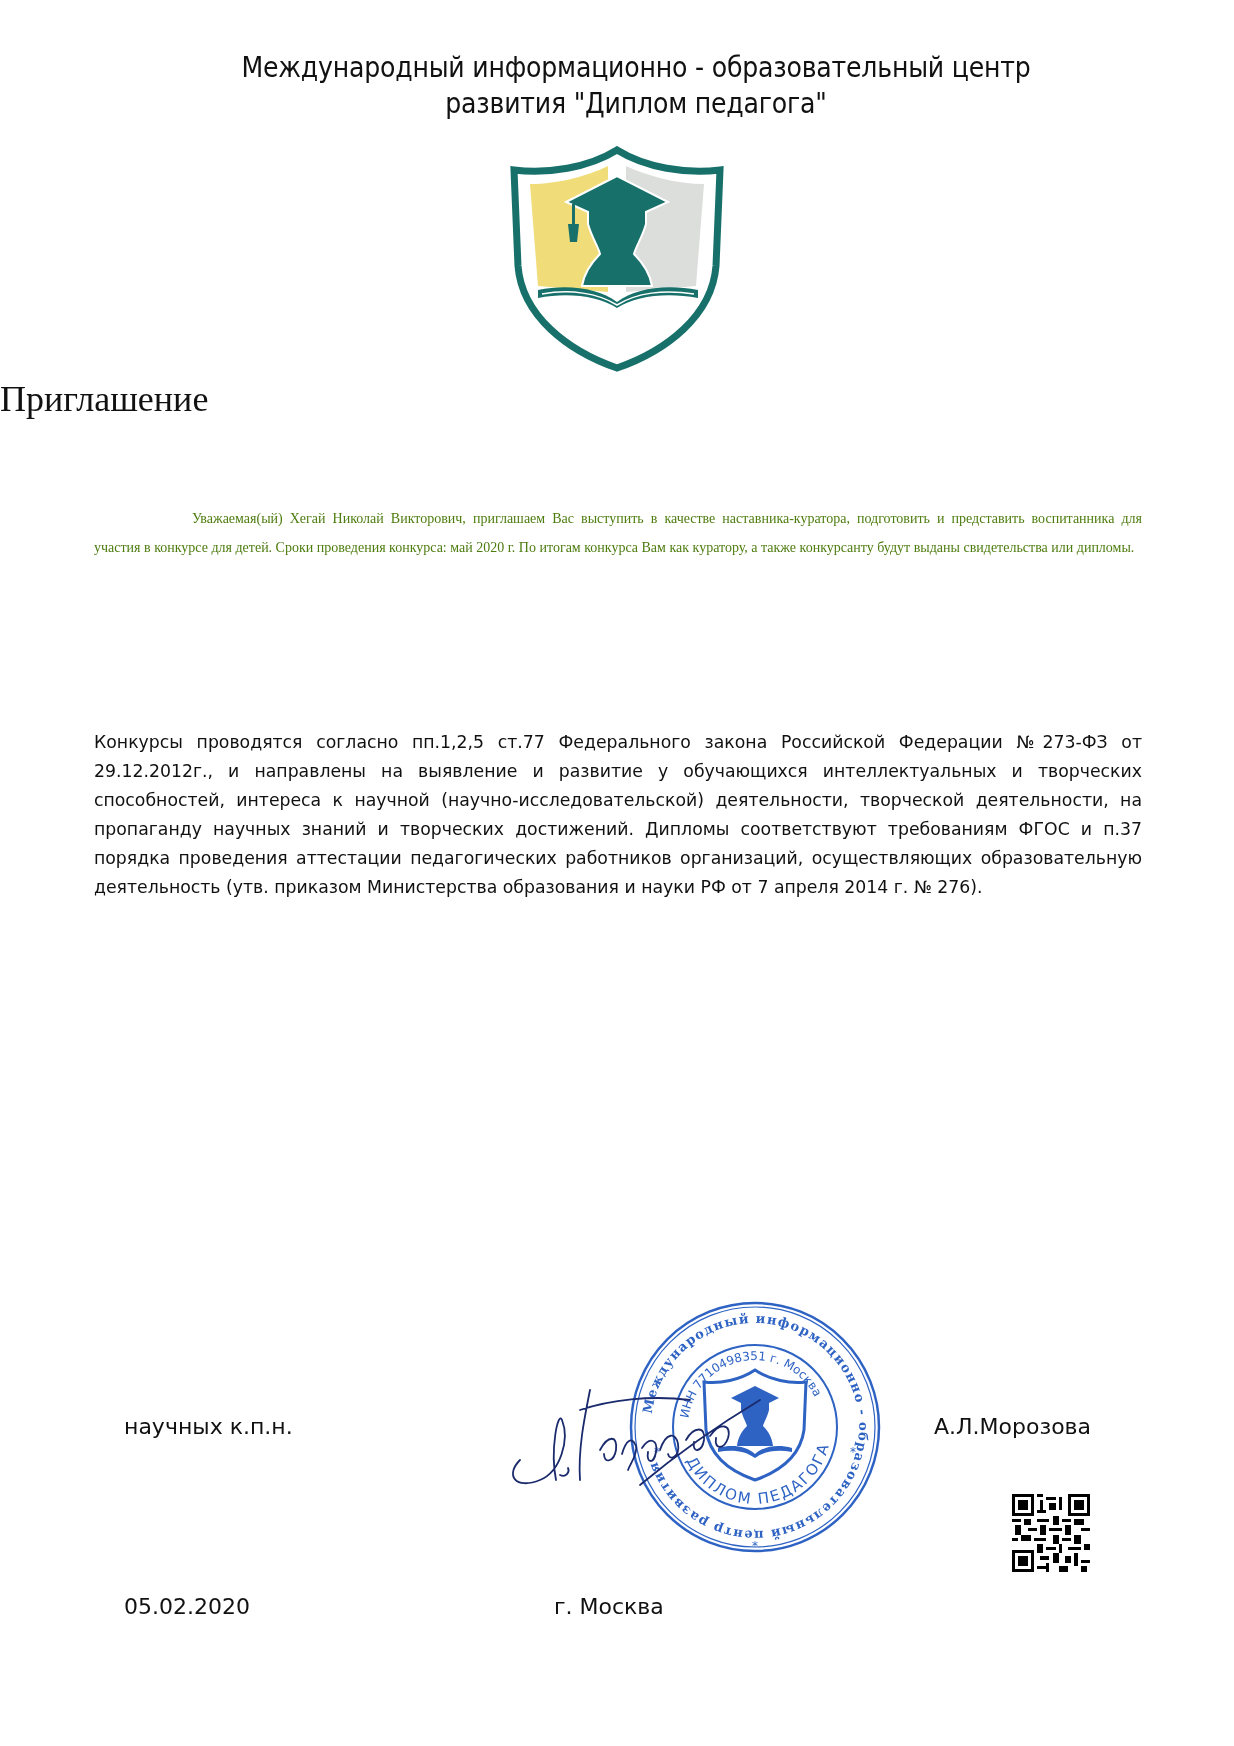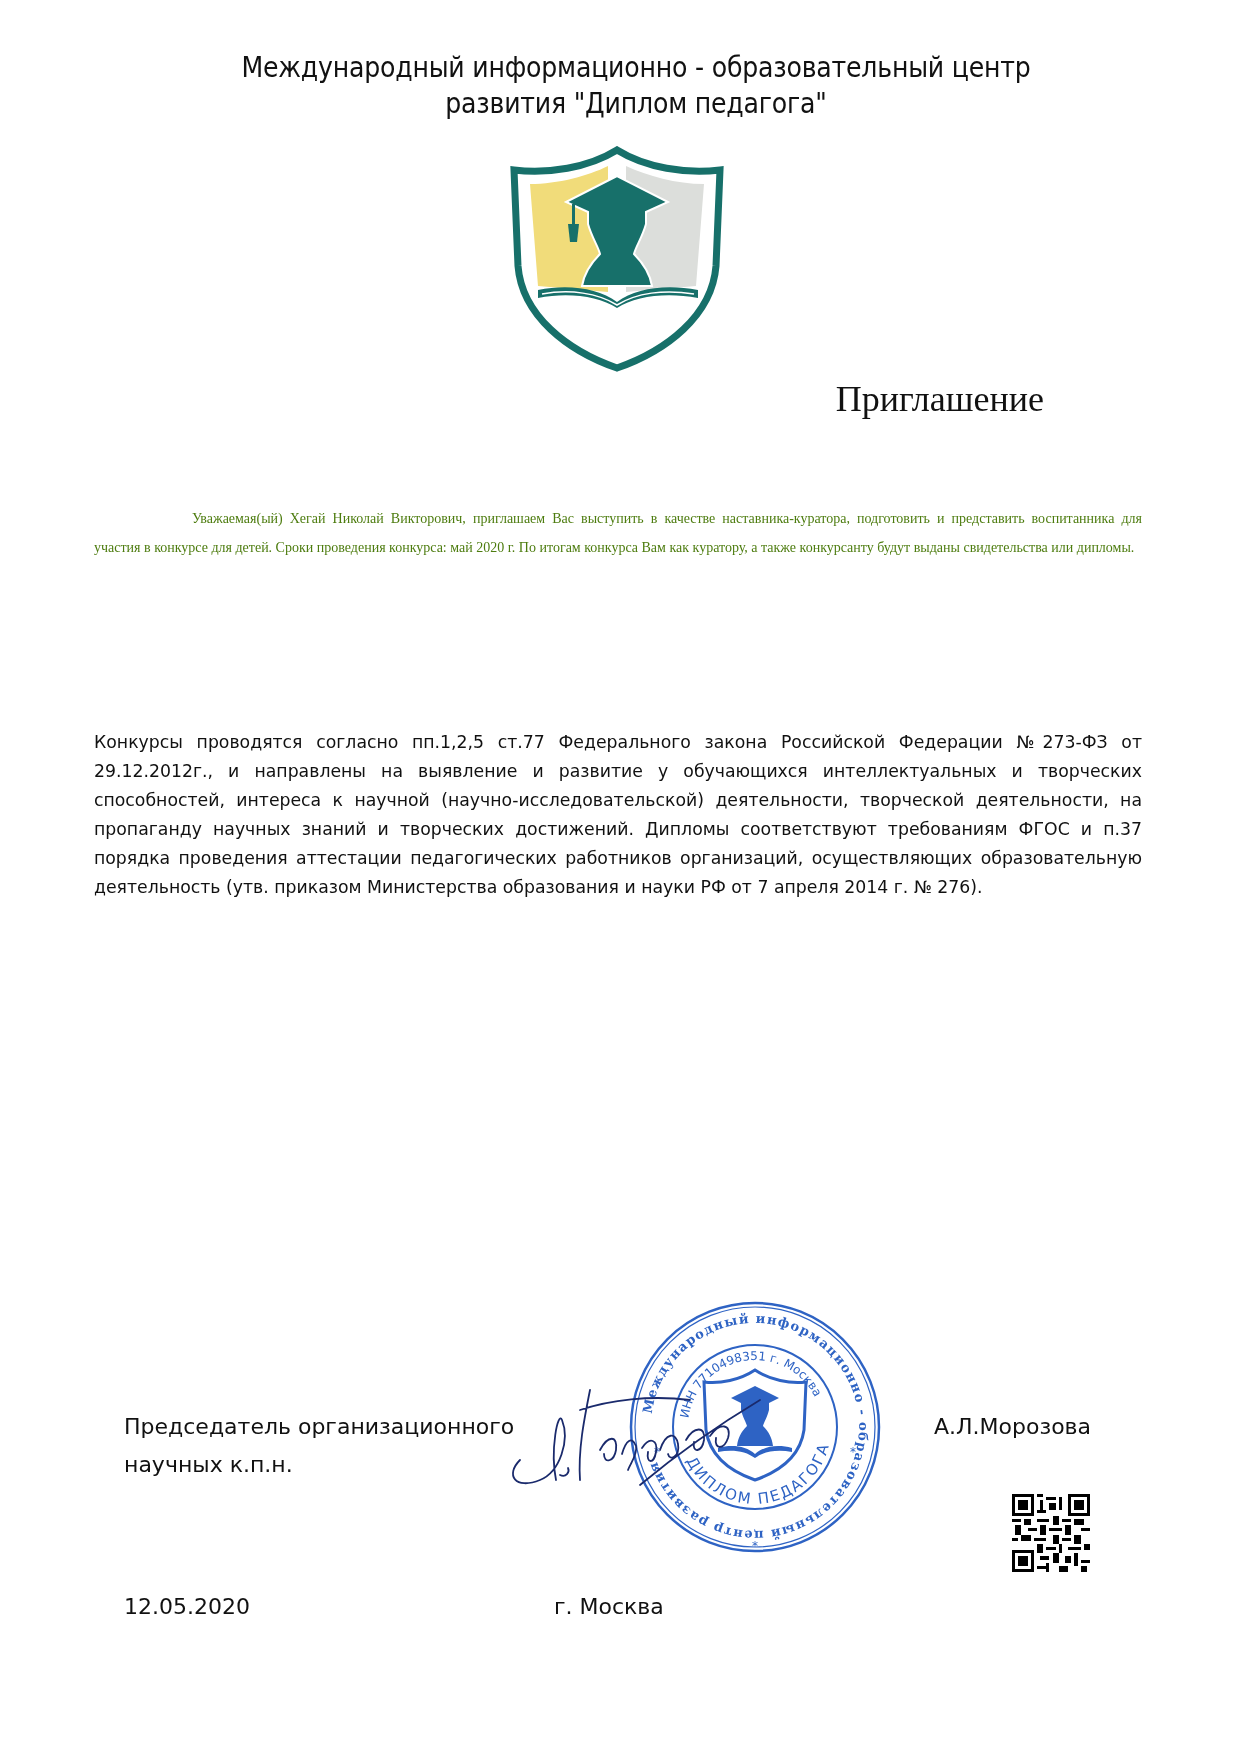--- a/index.html
+++ b/index.html
@@ -10,21 +10,21 @@
     text-align: center; font-size: 28px; line-height: 36px; color: #111;
     font-family: "DejaVu Sans", sans-serif; font-stretch: condensed;
     letter-spacing: -0.2px;
     padding-left: 19px;
   }
   .org-header div { white-space: nowrap; }
 
   .logo { position: absolute; left: 508px; top: 146px; width: 218px; height: 226px; }
 
   .title {
-    position: absolute; left: 0; top: 378px; width: 1044px; text-align: right;
+    position: absolute; left: 0; top: 378px; width: 1044px; text-align: left;
     font-family: "Liberation Serif", serif; font-size: 36px; color: #111;
   }
 
   .invite {
     position: absolute; left: 94px; top: 504px; width: 1048px;
     font-family: "Liberation Serif", serif; font-size: 14px; line-height: 29px;
     text-align: justify; color: #4d7c0f;
   }
   .invite .indent { display: inline-block; width: 98px; }
 
@@ -126,21 +126,20 @@
 <svg class="signature" viewBox="0 0 290 110">
   <path d="M20 80 C 5 95, 15 110, 40 100 C 60 92, 70 60, 62 40 C 58 30, 50 70, 56 100 M 60 95 C 66 98, 70 92, 68 88
            M 90 10 C 84 40, 78 70, 80 100 M 80 30 C 110 20, 150 15, 190 20
            M 100 70 C 108 55, 118 55, 116 70 C 114 82, 104 84, 104 74 M 122 74 C 126 60, 132 56, 136 66 C 138 74, 130 84, 128 90
            M 142 68 C 150 56, 158 60, 156 72 C 154 84, 146 84, 148 72 M 160 70 C 166 52, 176 52, 178 64 C 180 76, 170 82, 168 74
            M 186 60 C 194 46, 206 46, 204 60 C 202 72, 192 74, 194 62 M 210 56 C 220 42, 232 44, 228 58 C 224 70, 214 70, 216 58
            M 140 105 C 170 80, 210 50, 260 20" fill="none" stroke="#1a2a6c" stroke-width="1.8" stroke-linecap="round"></path>
 </svg>
 
 <div class="sig-label">
-  <div>Председатель организационного</div>
   <div>научных к.п.н.</div>
 </div>
 <div class="sig-name">А.Л.Морозова</div>
 
 <svg class="qr" viewBox="0 0 25 25" shape-rendering="crispEdges">
   <rect width="25" height="25" fill="#fff"></rect>
   <g fill="#000">
     <rect x="0" y="0" width="7" height="7"></rect>
       <rect x="1" y="1" width="5" height="5" fill="#fff"></rect>
       <rect x="2" y="2" width="3" height="3"></rect>
@@ -184,14 +183,14 @@
       <rect x="17" y="20" width="2" height="2"></rect>
       <rect x="20" y="19" width="1" height="4"></rect>
     <rect x="22" y="21" width="3" height="1"></rect>
       <rect x="8" y="23" width="4" height="1"></rect>
       <rect x="15" y="23" width="3" height="2"></rect>
     <rect x="22" y="23" width="2" height="2"></rect>
       <rect x="11" y="22" width="1" height="3"></rect>
   </g>
 </svg>
 
-<div class="date">12.05.2020</div>
+<div class="date">05.02.2020</div>
 <div class="city">г. Москва</div>
 
 </body></html>

